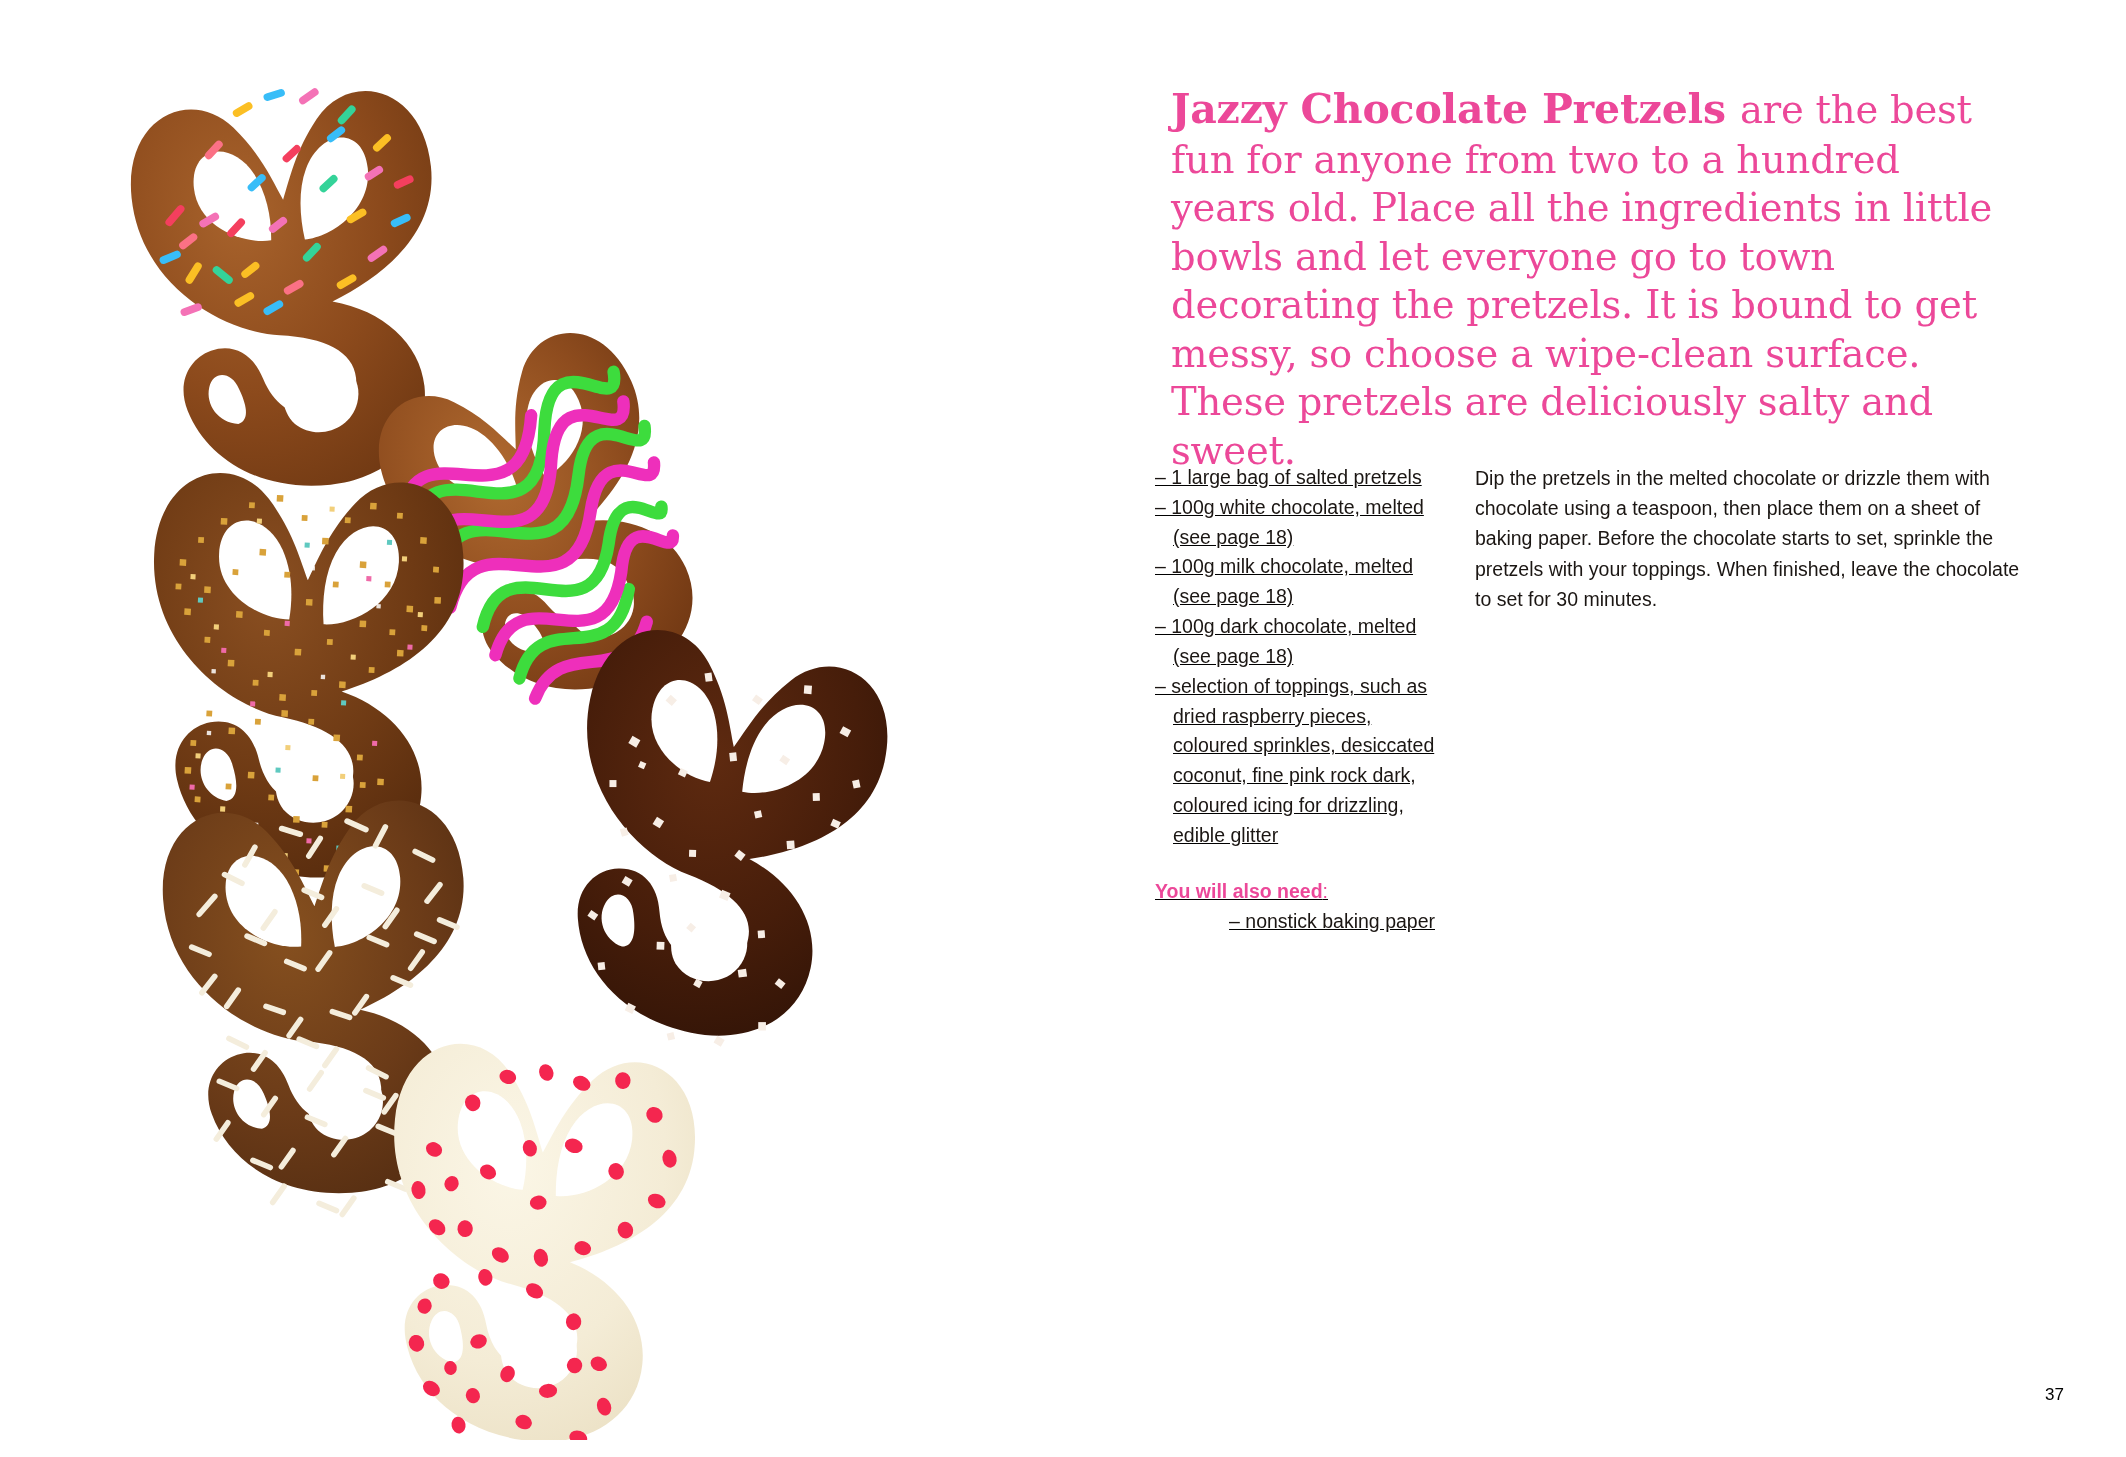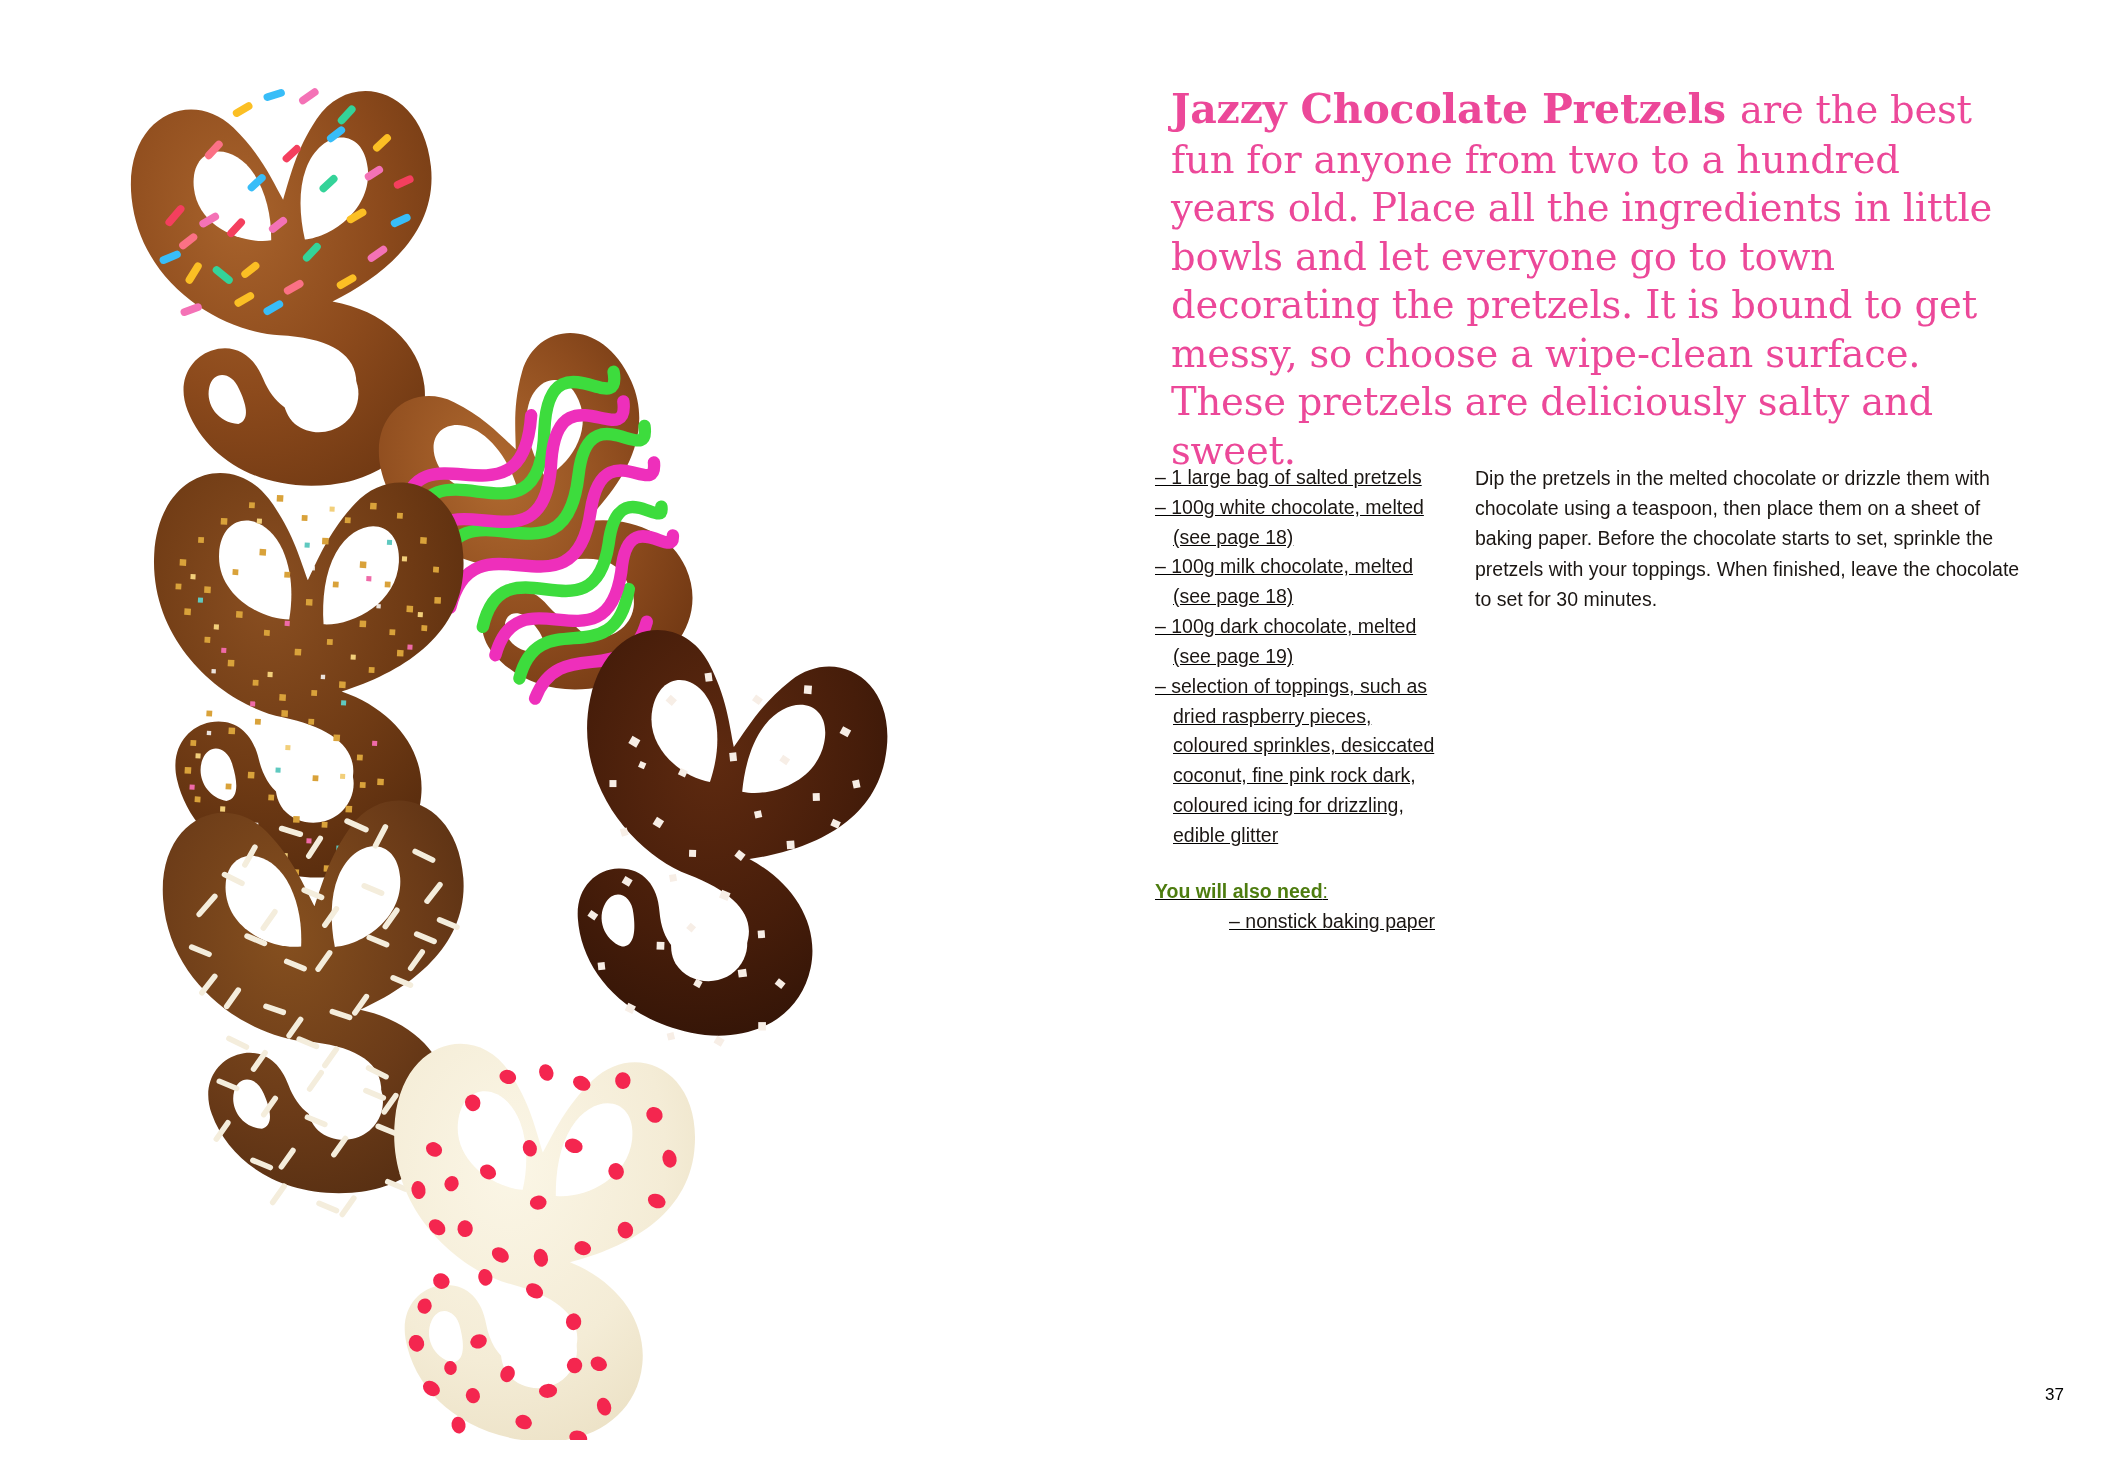--- a/index.html
+++ b/index.html
@@ -79,21 +79,21 @@
   }
   .ing-line {
     padding-left: 18px;
     text-indent: -18px;
     margin-bottom: 0px;
   }
   .also-head {
     font-family: "Liberation Sans", sans-serif;
     font-size: 19.5px;
     line-height: 1.53;
-    color: #4d7c0f;
+    color: #ec4899;
     margin: 26px 0 0 0;
   }
   .also-head b { font-weight: bold; }
   .also-line {
     padding-left: 18px;
     text-indent: -18px;
     text-align: right;
   }
   .method-p {
     line-height: 1.55;
@@ -529,21 +529,21 @@
   </div>
 
   <div class="headline-block">
     <p class="headline"><span class="title">Jazzy Chocolate Pretzels</span><span>are the best fun for anyone from two to a hundred years old. Place all the ingredients in little bowls and let everyone go to town decorating the pretzels. It is bound to get messy, so choose a wipe-clean surface. These pretzels are deliciously salty and sweet.</span></p>
   </div>
 
   <div class="ingredients-col">
     <p class="ing-line">– 1 large bag of salted pretzels</p>
     <p class="ing-line">– 100g white chocolate, melted (see page 18)</p>
     <p class="ing-line">– 100g milk chocolate, melted (see page 18)</p>
-    <p class="ing-line">– 100g dark chocolate, melted (see page 19)</p>
+    <p class="ing-line">– 100g dark chocolate, melted (see page 18)</p>
     <p class="ing-line">– selection of toppings, such as dried raspberry pieces, coloured sprinkles, desiccated coconut, fine pink rock dark, coloured icing for drizzling, edible glitter</p>
 
     <p class="also-head"><b>You will also need</b><span>:</span></p>
     <p class="also-line">– nonstick baking paper</p>
   </div>
 
   <div class="method-col">
     <p class="method-p">Dip the pretzels in the melted chocolate or drizzle them with chocolate using a teaspoon, then place them on a sheet of baking paper. Before the chocolate starts to set, sprinkle the pretzels with your toppings. When finished, leave the chocolate to set for 30 minutes.</p>
   </div>
 

